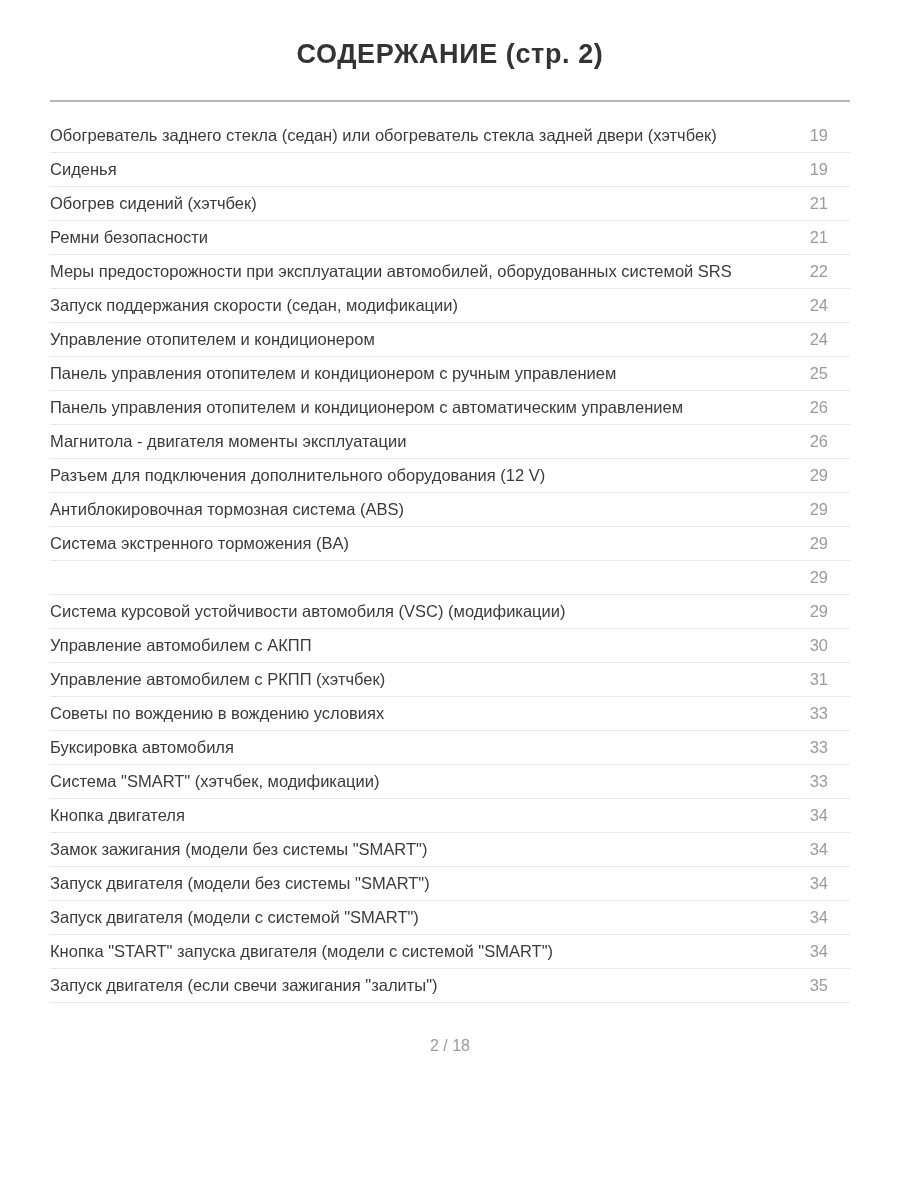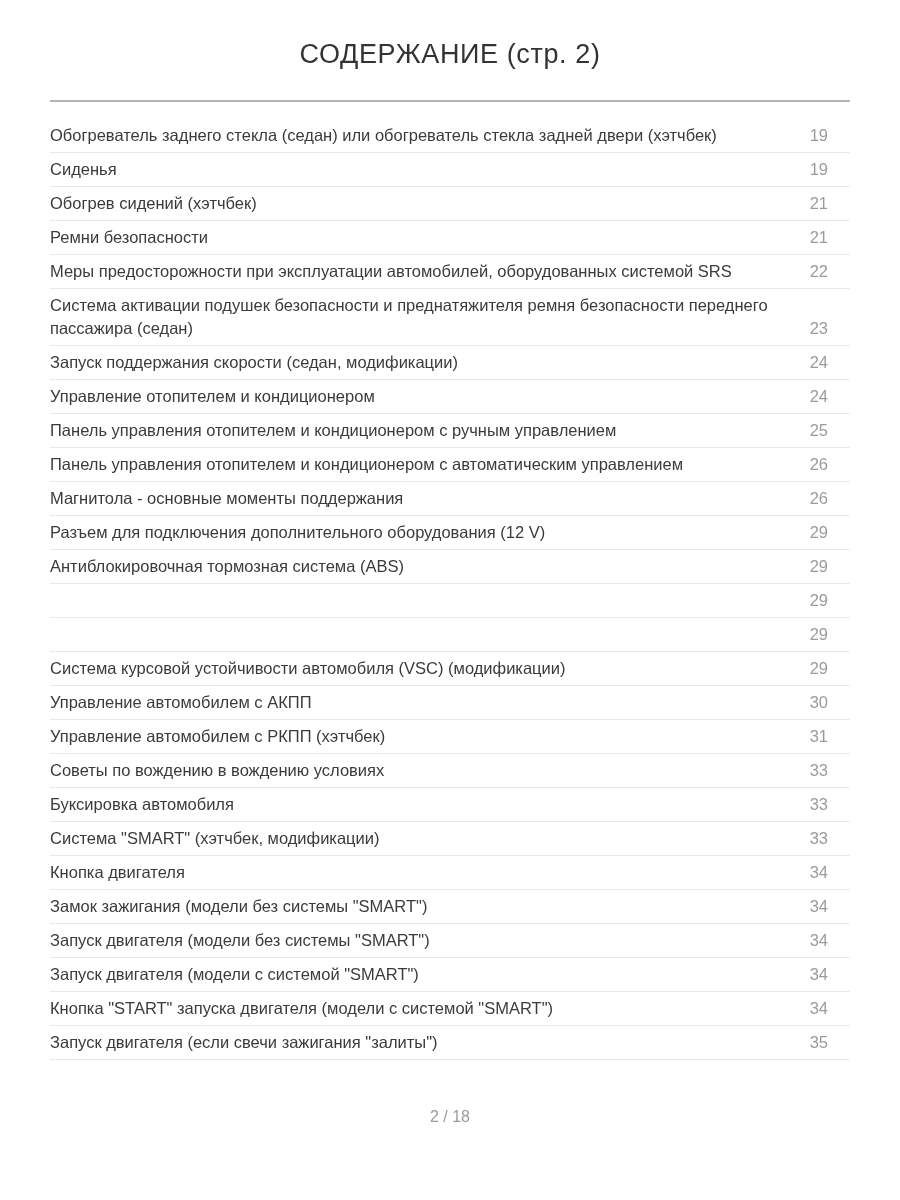--- a/index.html
+++ b/index.html
@@ -21,21 +21,21 @@
   }
   .page{
     width:800px;
     margin:0 auto;
     padding-top:38px;
   }
   .page-title{
     margin:0;
     font-size:27px;
     line-height:32px;
-    font-weight:400;
+    font-weight:700;
     letter-spacing:0.6px;
     color:var(--title);
     text-align:center;
   }
   .title-rule{
     height:2px;
     background:var(--title-rule);
     margin-top:30px;
   }
   .toc{
@@ -58,21 +58,21 @@
   }
   .toc-entry-page{
     flex:0 0 auto;
     min-width:26px;
     padding-right:22px;
     text-align:right;
     color:var(--page-num);
     white-space:nowrap;
   }
   .footer{
-    margin-top:48px;
+    margin-top:34px;
     text-align:center;
     font-size:16px;
     color:var(--page-num);
   }
 </style>
 </head>
 <body>
 
 <div class="page">
   <h1 class="page-title">СОДЕРЖАНИЕ (стр. 2)</h1>
@@ -98,24 +98,20 @@
   <div class="toc-row">
     <span class="toc-entry-title">Ремни безопасности</span>
     <span class="toc-entry-page">21</span>
   </div>
 
   <div class="toc-row">
     <span class="toc-entry-title">Меры предосторожности при эксплуатации автомобилей, оборудованных системой SRS</span>
     <span class="toc-entry-page">22</span>
   </div>
 
-  <div class="toc-row">
-    <span class="toc-entry-title">Система активации подушек безопасности и преднатяжителя ремня безопасности переднего пассажира (седан)</span>
-    <span class="toc-entry-page">23</span>
-  </div>
 
   <div class="toc-row">
     <span class="toc-entry-title">Запуск поддержания скорости (седан, модификации)</span>
     <span class="toc-entry-page">24</span>
   </div>
 
   <div class="toc-row">
     <span class="toc-entry-title">Управление отопителем и кондиционером</span>
     <span class="toc-entry-page">24</span>
   </div>
@@ -124,35 +120,36 @@
     <span class="toc-entry-title">Панель управления отопителем и кондиционером с ручным управлением</span>
     <span class="toc-entry-page">25</span>
   </div>
 
   <div class="toc-row">
     <span class="toc-entry-title">Панель управления отопителем и кондиционером с автоматическим управлением</span>
     <span class="toc-entry-page">26</span>
   </div>
 
   <div class="toc-row">
-    <span class="toc-entry-title">Магнитола - основные моменты поддержания</span>
+    <span class="toc-entry-title">Магнитола - двигателя моменты эксплуатации</span>
     <span class="toc-entry-page">26</span>
   </div>
 
   <div class="toc-row">
     <span class="toc-entry-title">Разъем для подключения дополнительного оборудования (12 V)</span>
     <span class="toc-entry-page">29</span>
   </div>
 
   <div class="toc-row">
     <span class="toc-entry-title">Антиблокировочная тормозная система (ABS)</span>
     <span class="toc-entry-page">29</span>
   </div>
 
   <div class="toc-row">
+    <span class="toc-entry-title">Система экстренного торможения (BA)</span>
     <span class="toc-entry-page">29</span>
   </div>
 
   <div class="toc-row">
     <span class="toc-entry-page">29</span>
   </div>
 
   <div class="toc-row">
     <span class="toc-entry-title">Система курсовой устойчивости автомобиля (VSC) (модификации)</span>
     <span class="toc-entry-page">29</span>

